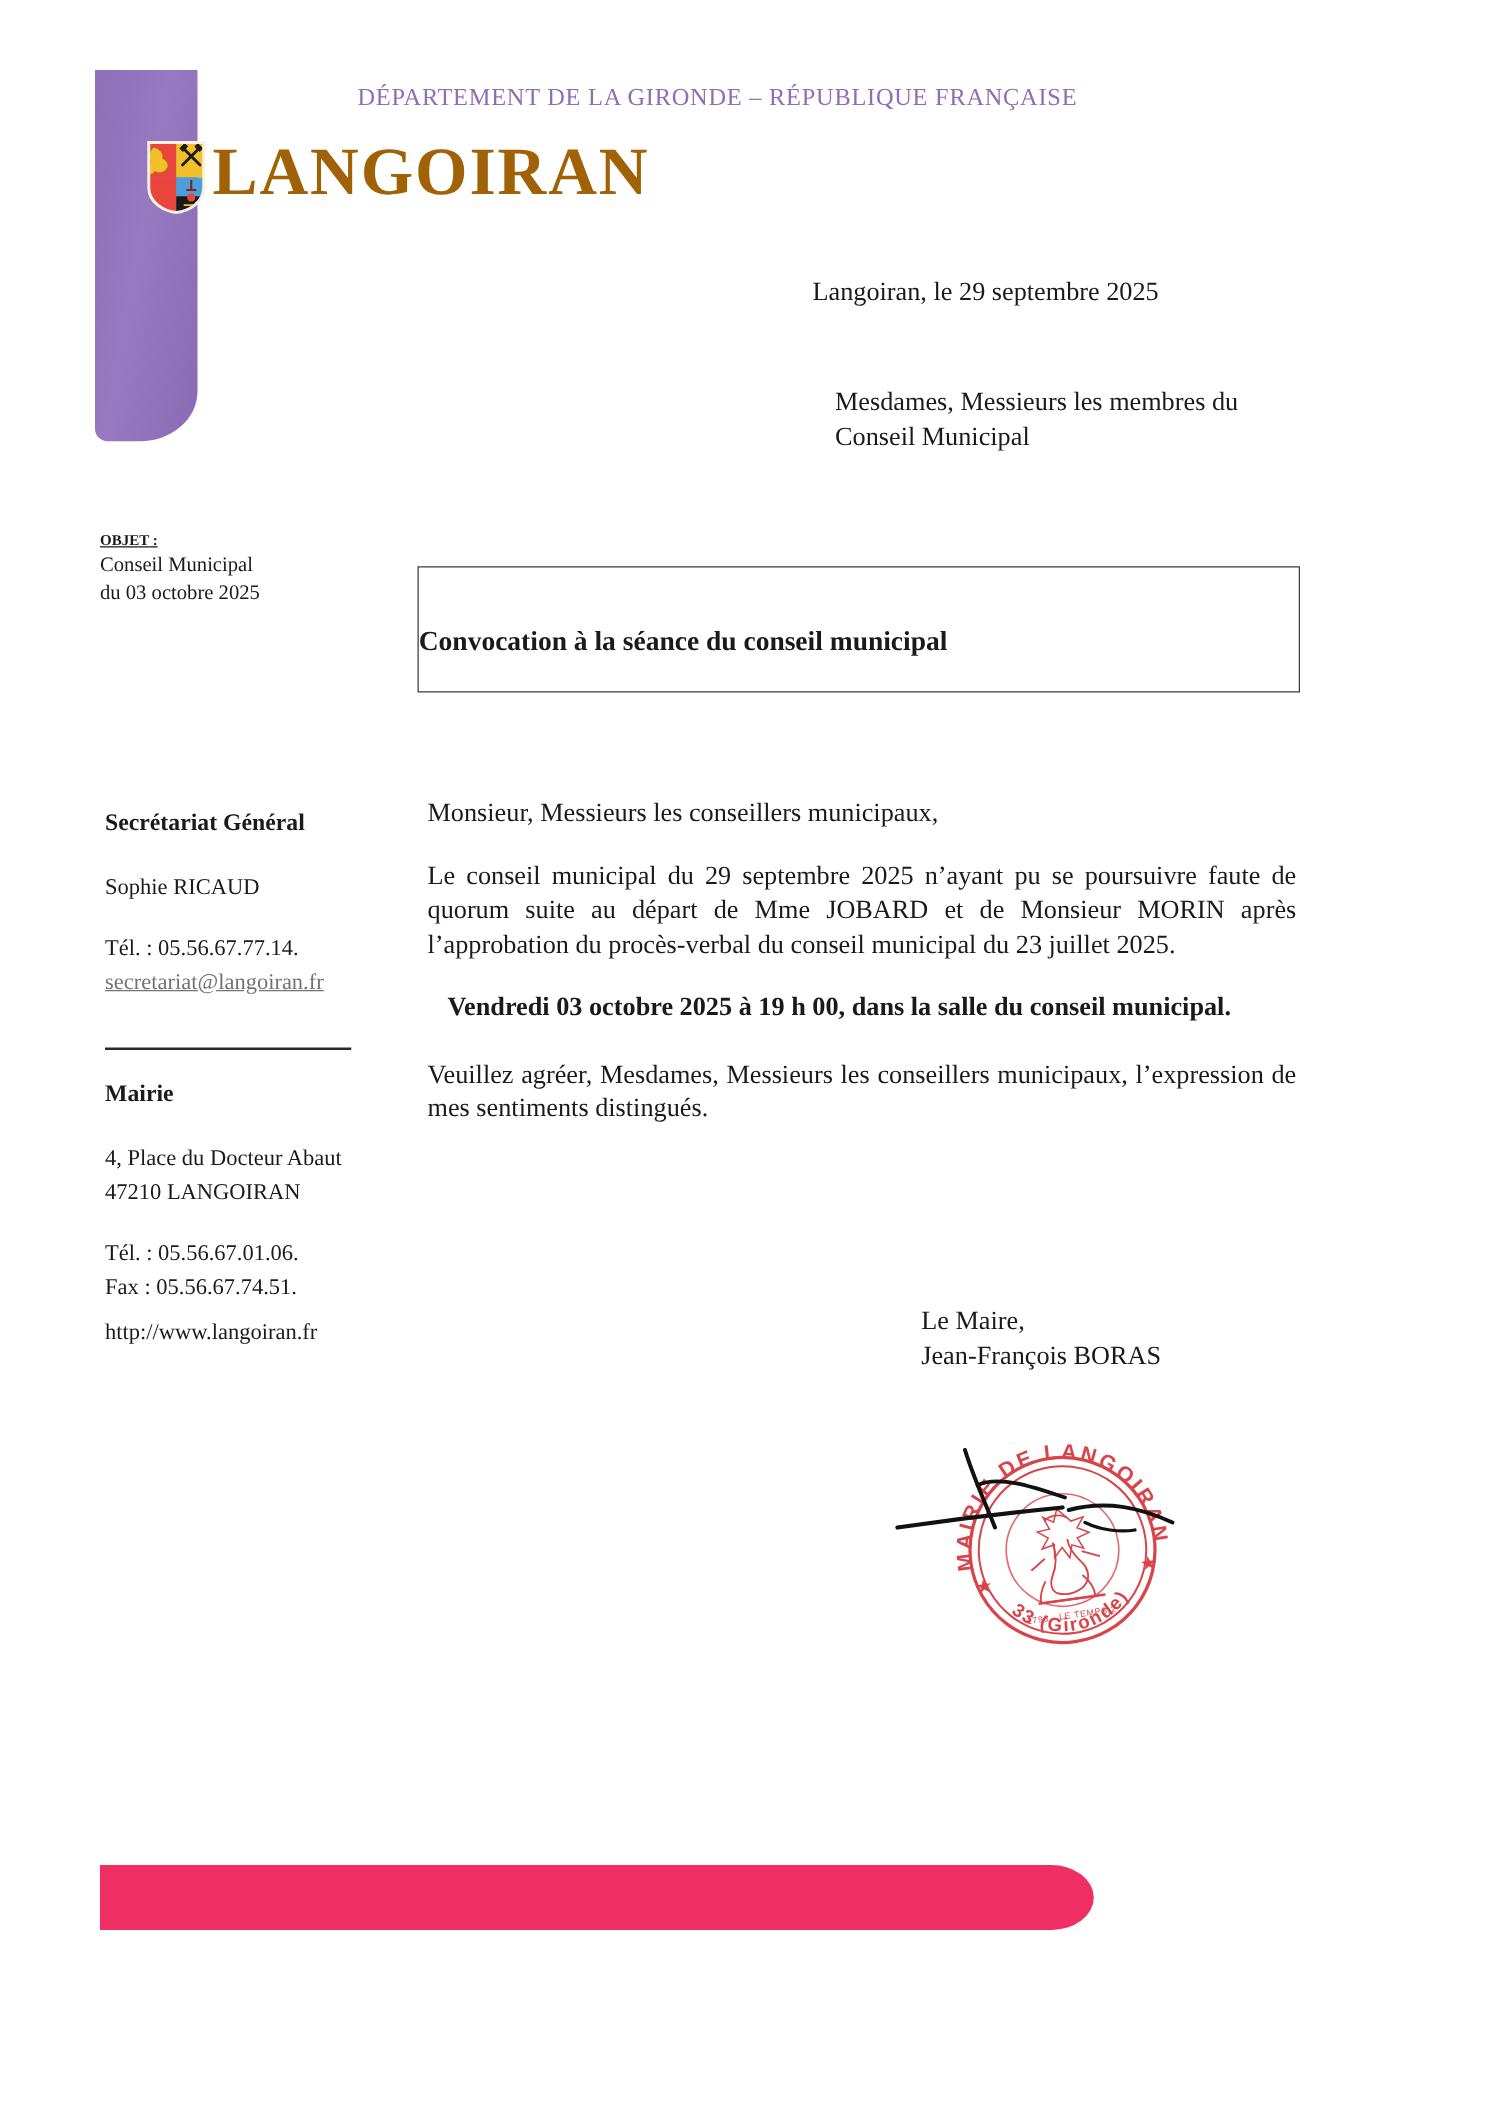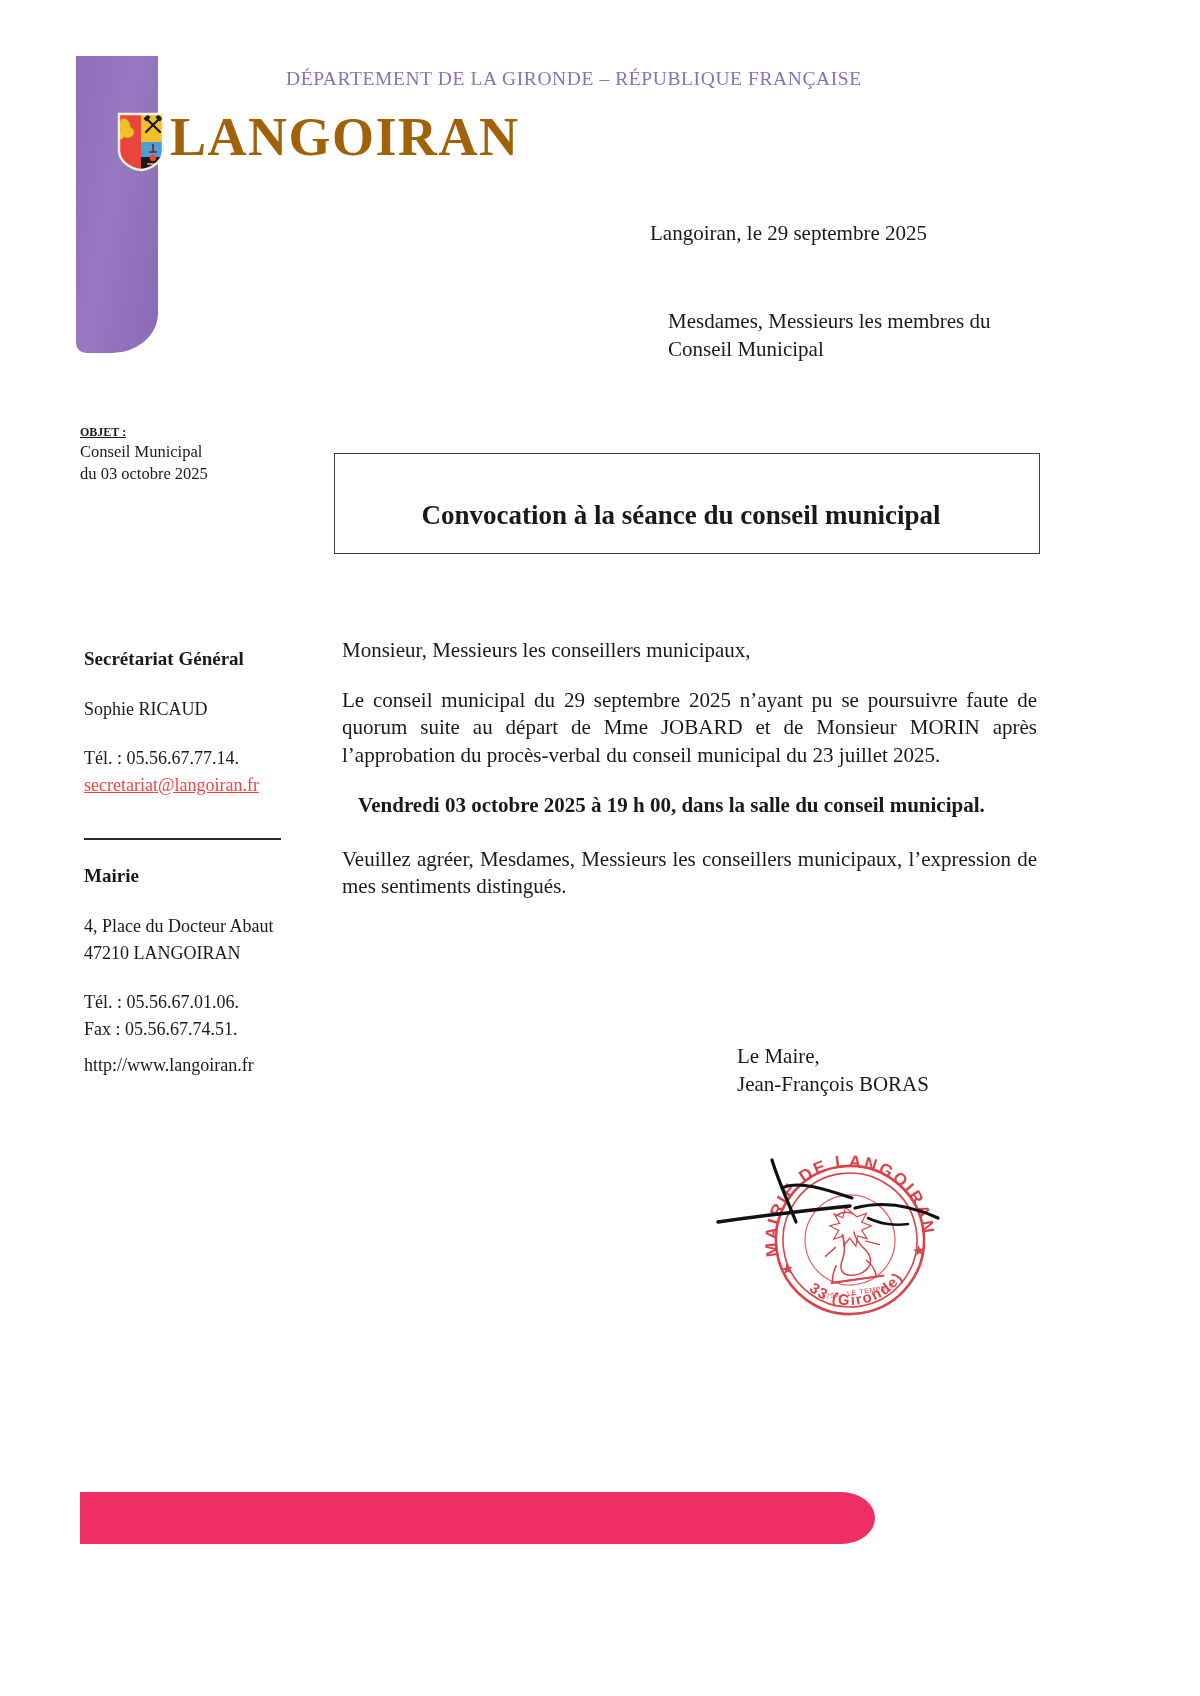--- a/index.html
+++ b/index.html
@@ -95,21 +95,21 @@
     position: absolute;
     left: 84px;
     top: 645px;
     width: 230px;
     font-size: 18px;
     line-height: 1.5;
   }
   .sb-title { font-weight: bold; font-size: 19px; }
   .sb-gap { height: 22px; }
   .sb-email {
-    color: #ef4444;
+    color: #737373;
     text-decoration: underline;
     display: inline-block;
     text-align: center;
   }
   .sb-rule {
     position: absolute;
     left: 84px;
     top: 838px;
     width: 197px;
     height: 0;
@@ -138,22 +138,22 @@
     width: 706px;
     height: 101px;
     border: 1.4px solid #3d3d3d;
     box-sizing: border-box;
   }
   .title-box-text {
     position: absolute;
     left: 0;
     right: 12px;
     top: 46px;
-    text-align: center;
-    font-size: 27px;
+    text-align: left;
+    font-size: 22px;
     font-weight: bold;
   }
 
   
   .body-col {
     position: absolute;
     left: 342px;
     top: 637px;
     width: 695px;
     font-size: 21px;

